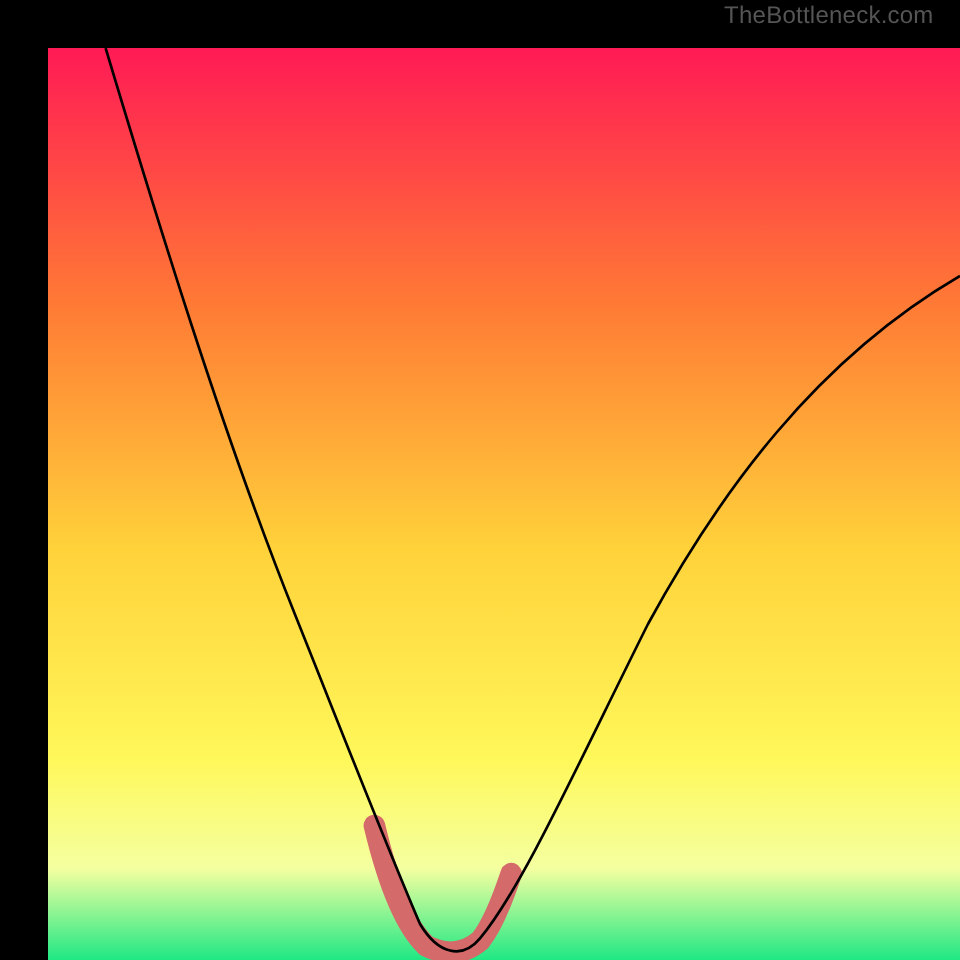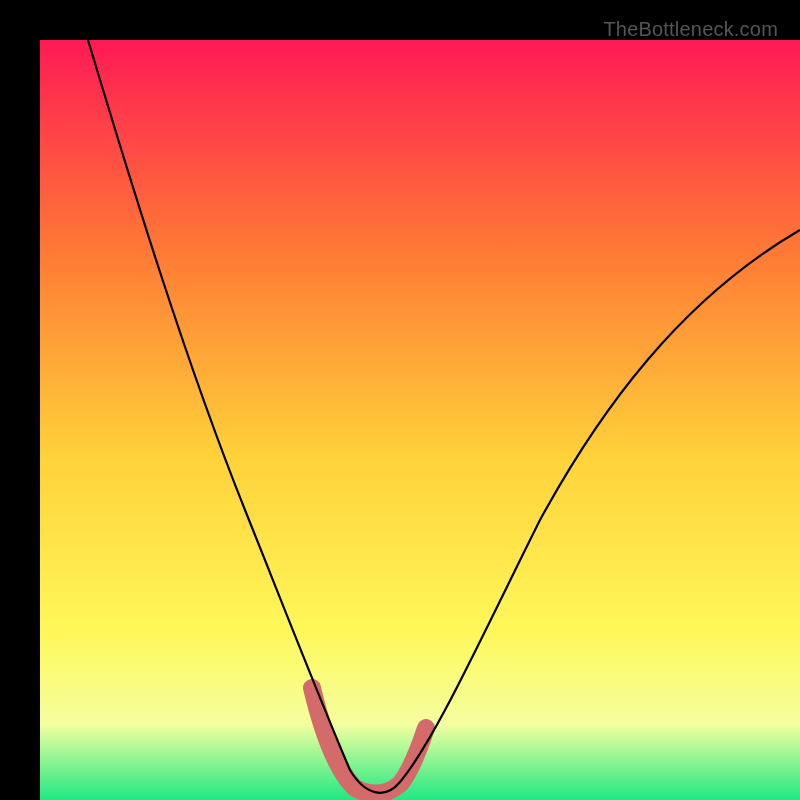--- a/index.html
+++ b/index.html
@@ -22,21 +22,21 @@
   }
   .plot {
     position: absolute;
     top: 20px;
     left: 20px;
     width: 760px;
     height: 760px;
   }
   .watermark {
     position: absolute;
-    top: 18px;
+    top: 2px;
     right: 22px;
     color: #555;
     font-size: 20px;
     font-weight: 500;
     z-index: 10;
     letter-spacing: 0.2px;
   }
   svg {
     display: block;
   }

